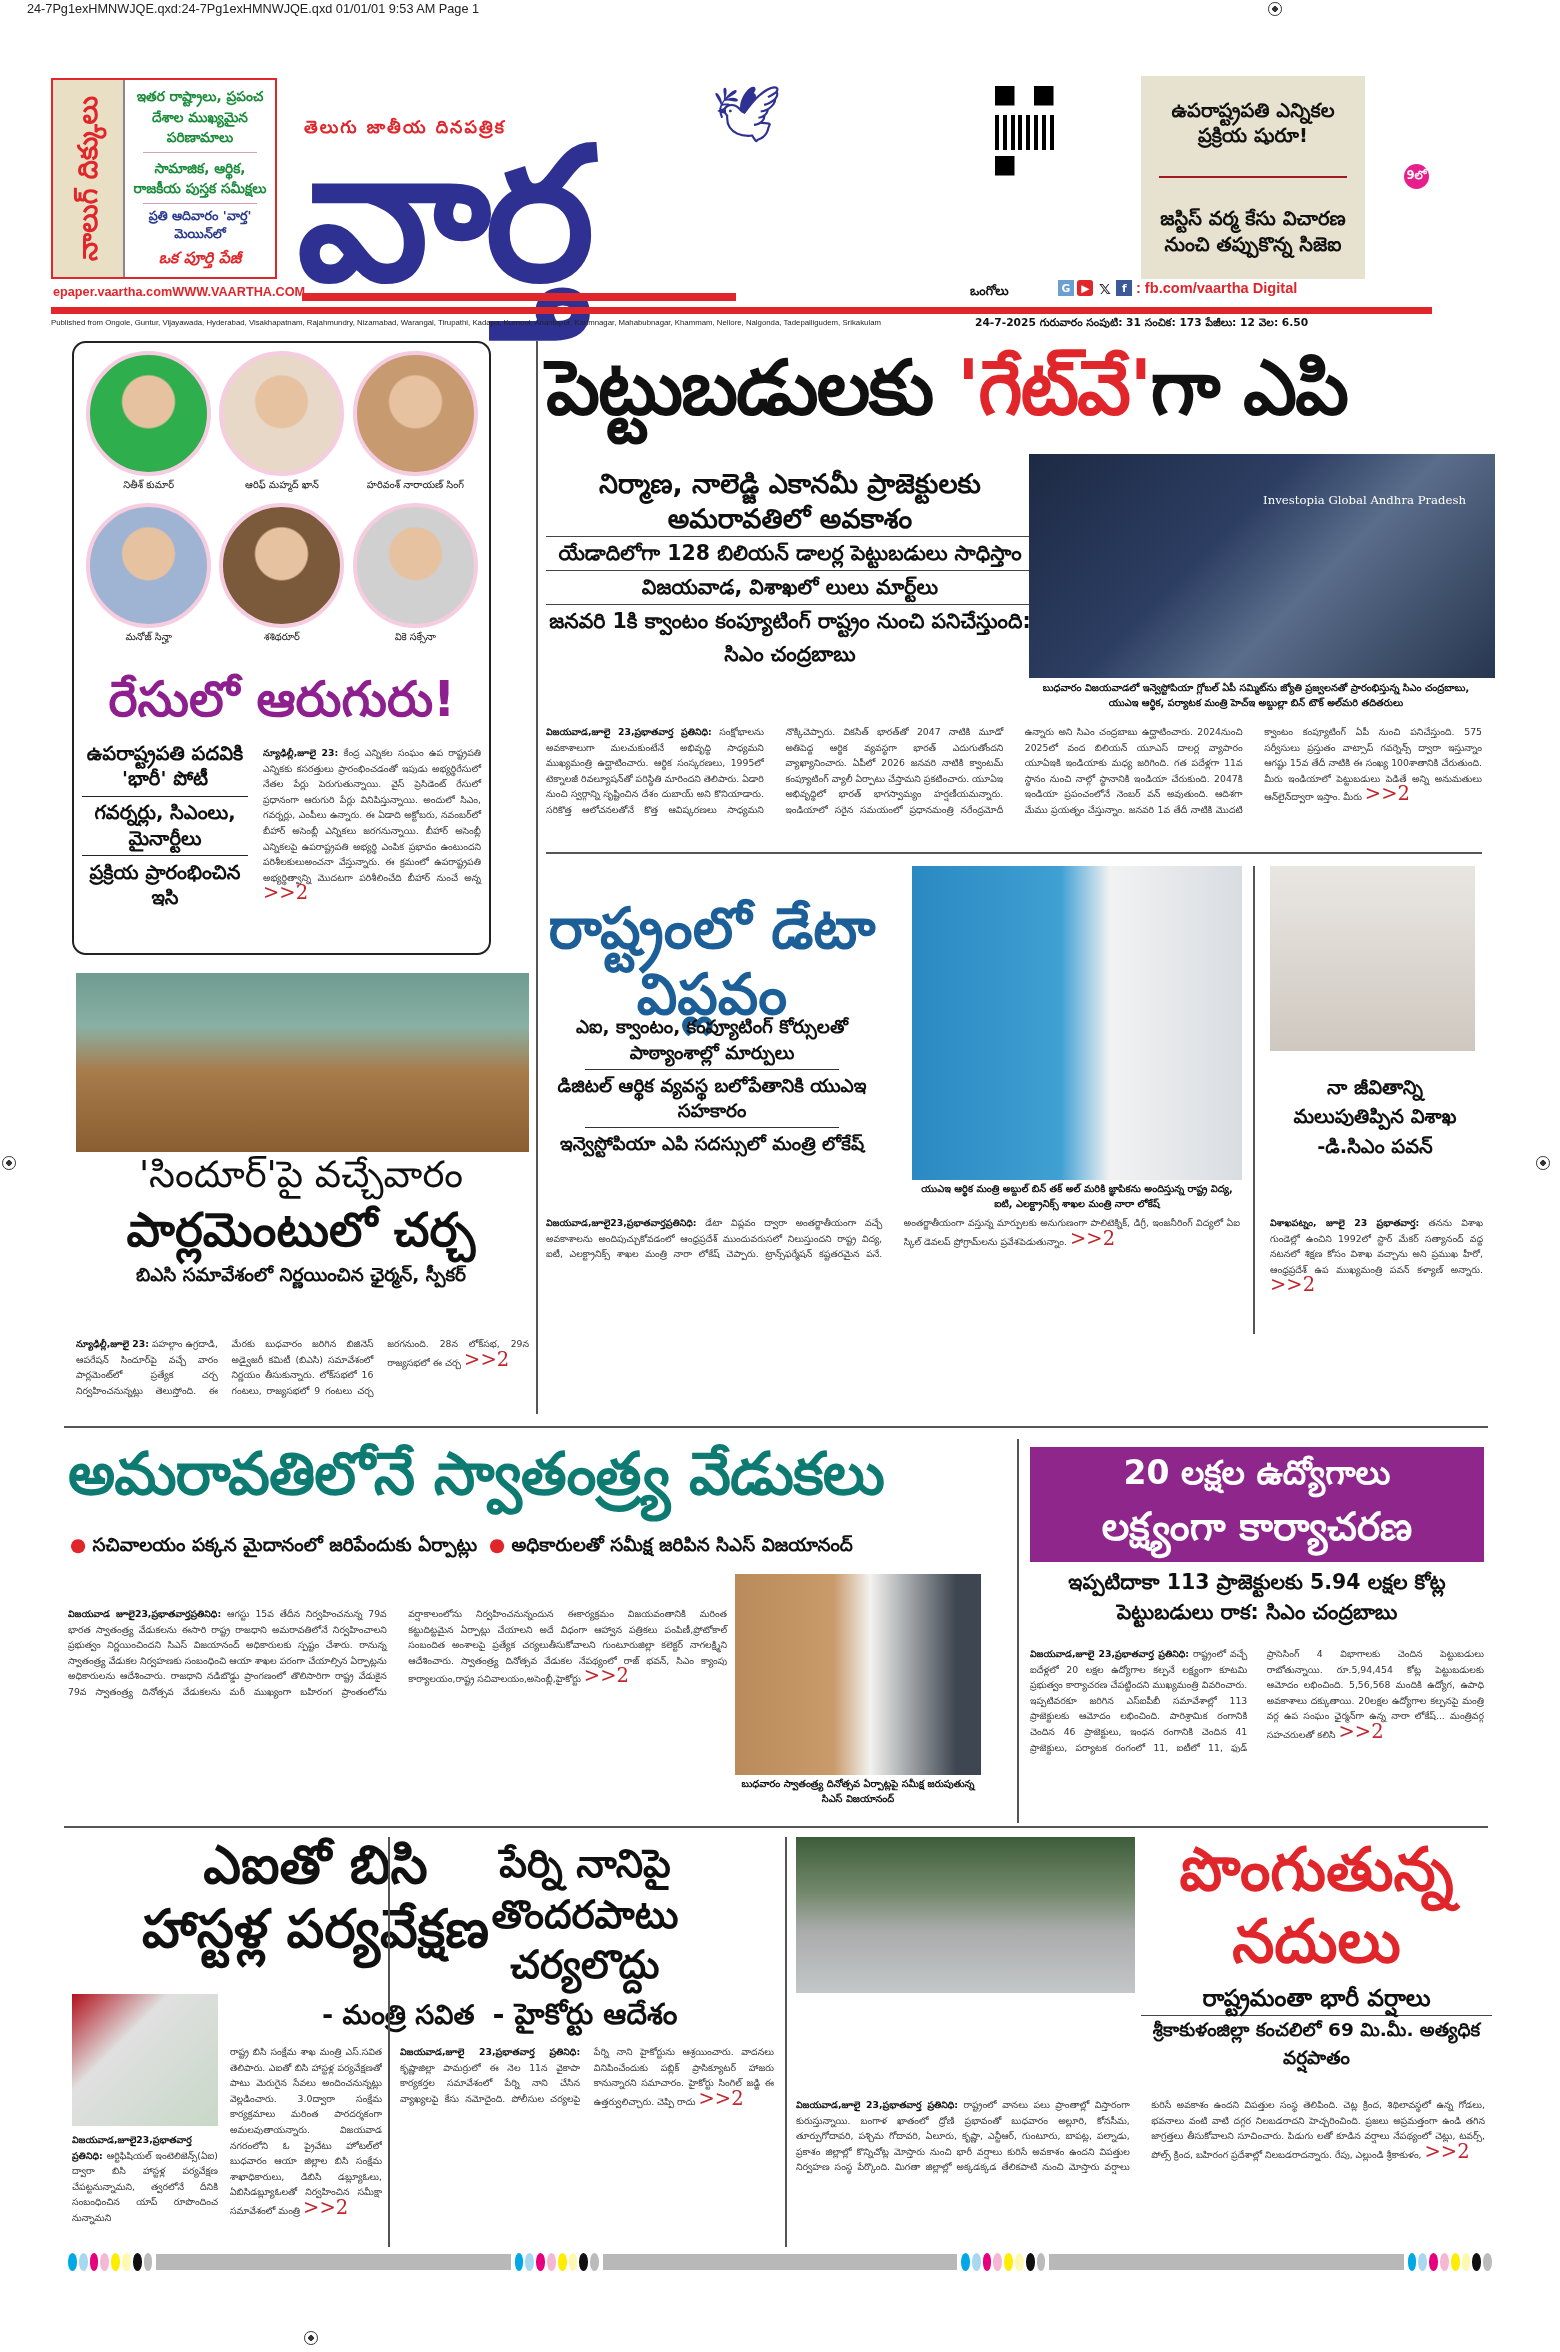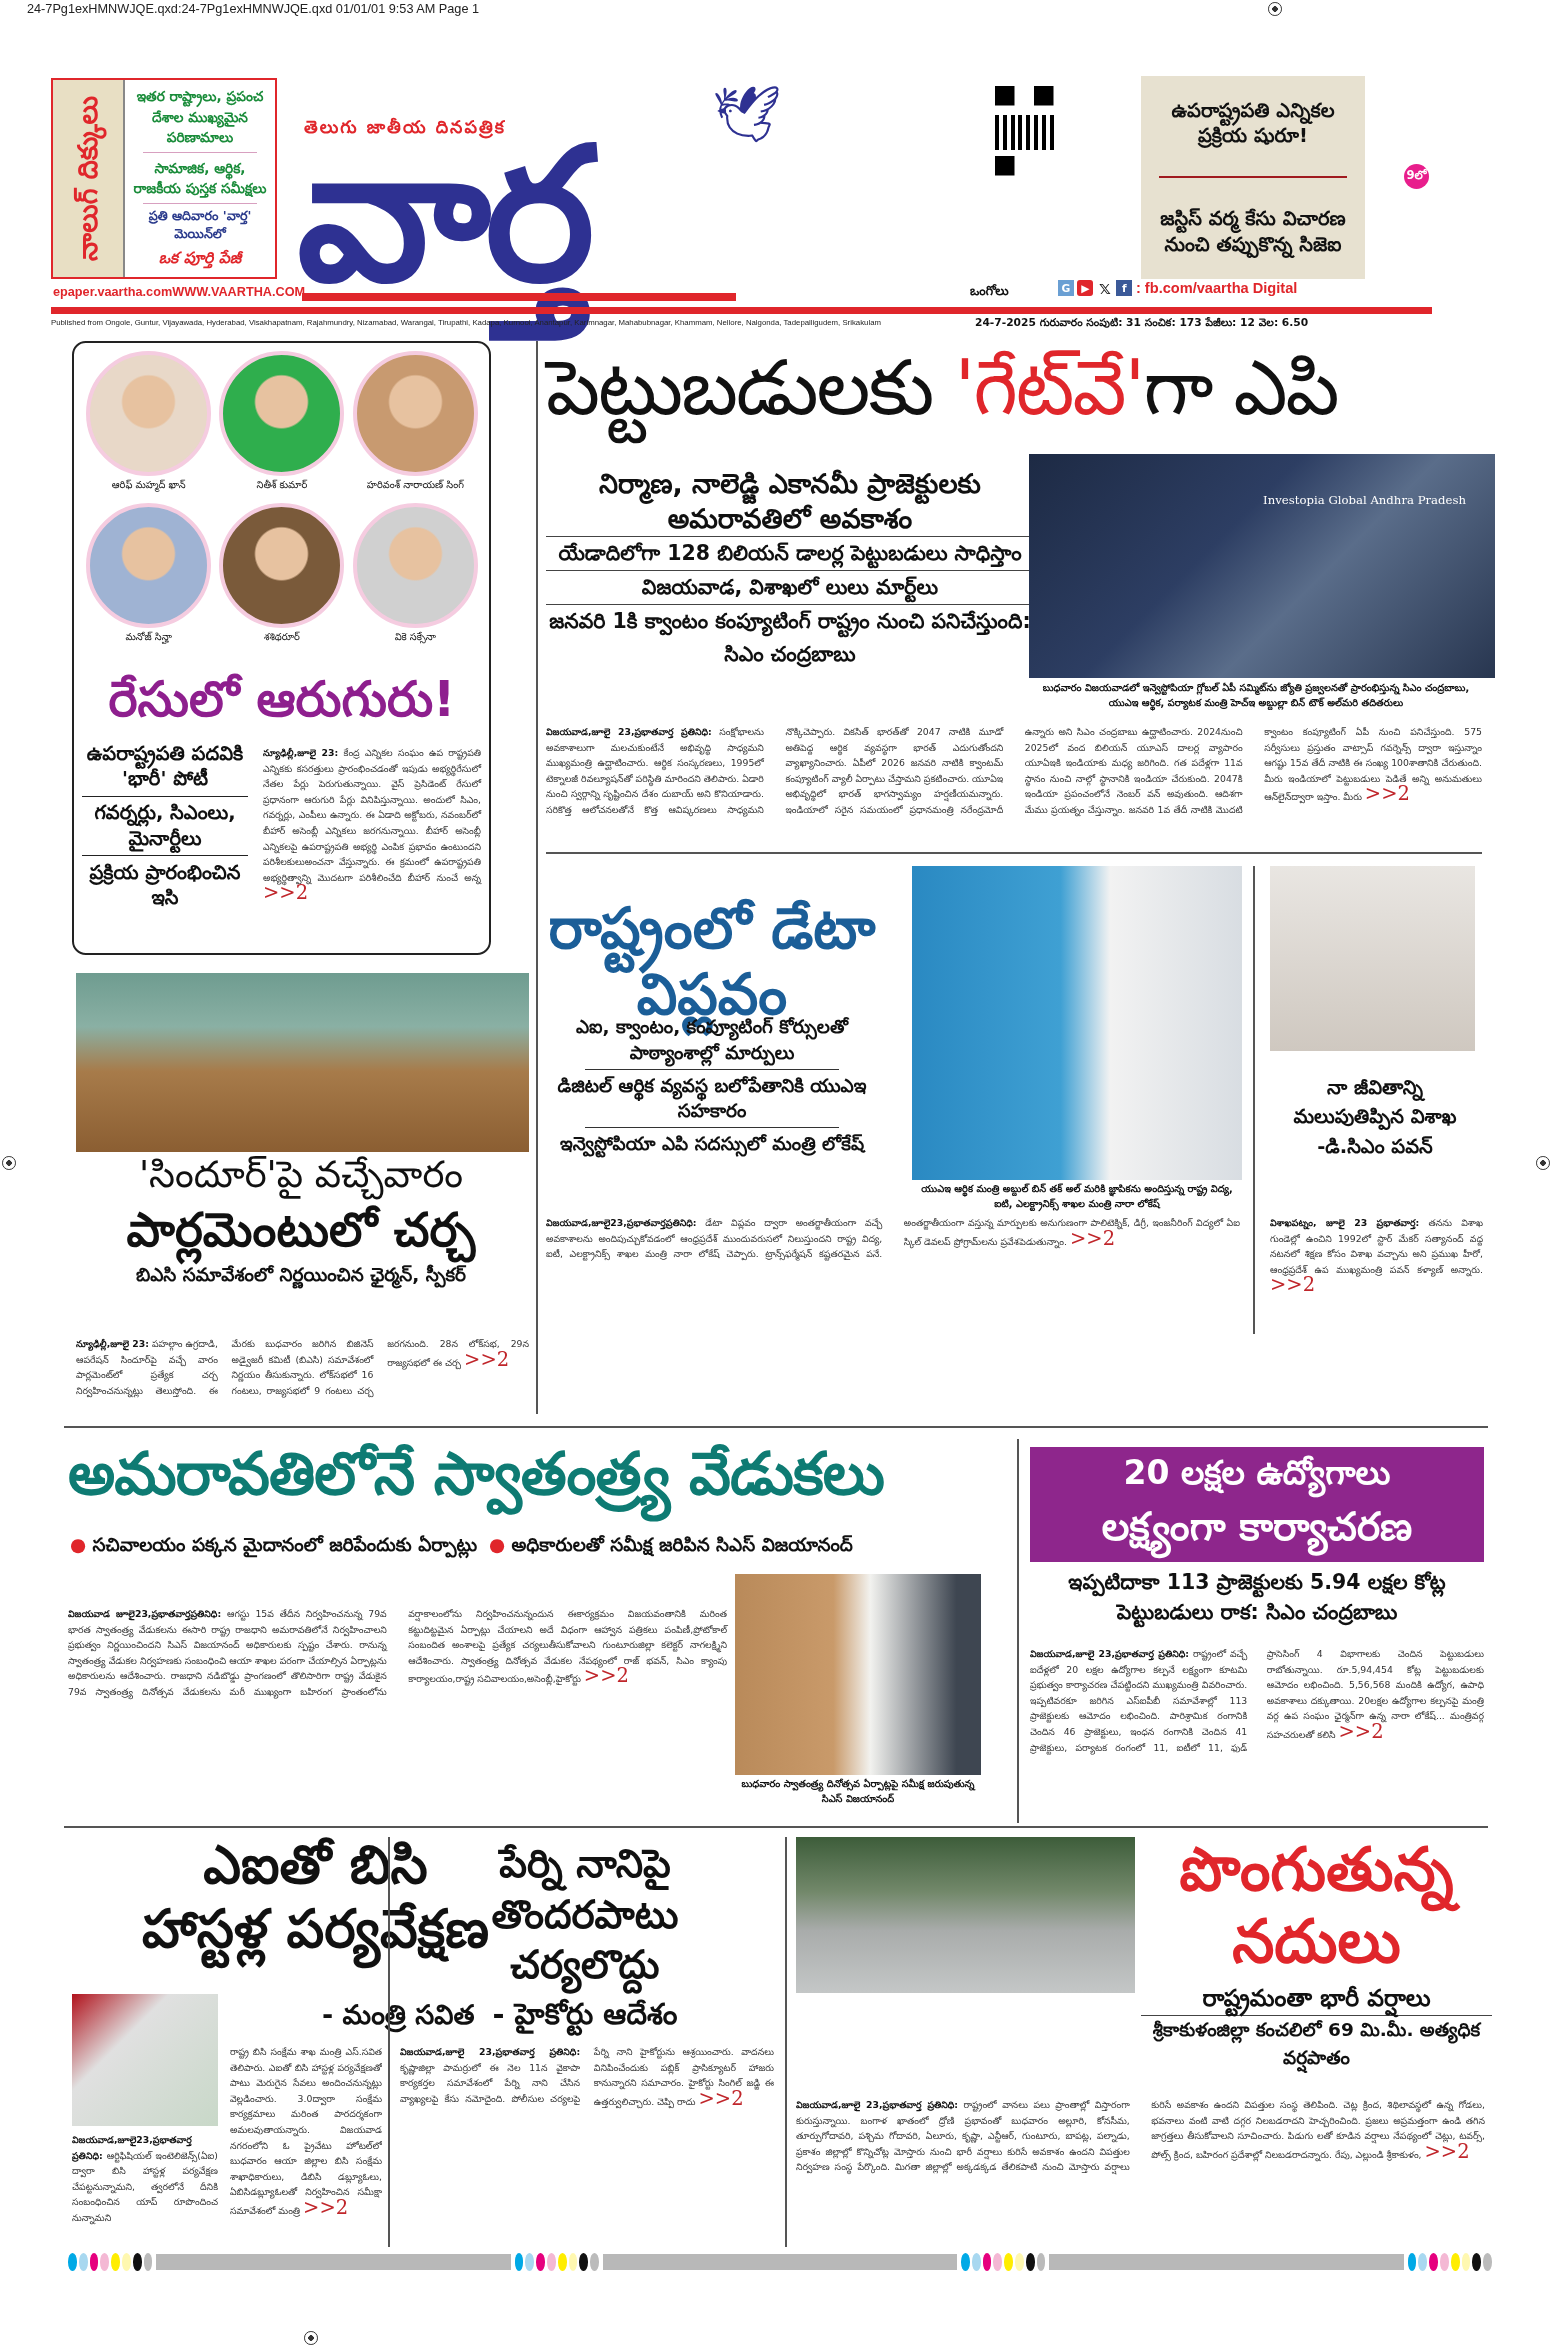--- a/index.html
+++ b/index.html
@@ -45,21 +45,21 @@
   .cand .photo { width: 125px; height: 125px; border-radius: 50%; border: 4.9px solid #f5cce0; }
   .cand .name { font-size: 9.8px; margin-top: 2.9px; margin-bottom: 7.8px; }
   .cand-hl { left: 82px; top: 671px; width: 400px; text-align: center; color: #8e1f8e; font-size: 49px; font-weight: bold; }
   .cand-deck { left: 82px; top: 741px; width: 166px; text-align: center; }
   .cand-deck div { font-weight: bold; font-size: 19.5px; line-height: 1.3; }
   .cand-deck hr { border: 0; border-top: 1.5px solid #222; margin: 3.9px 0; }
   .body-txt { font-size: 9.3px; line-height: 15.6px; color: #333; text-align: justify; }
   .body-txt b { color: #111; }
   .more { color: #c0262b; font-size: 19.5px; font-family: "DejaVu Serif", serif; }
   
-  .lead-hl { left: 546px; top: 343px; font-size: 76px; font-weight: normal; letter-spacing: -2px; }
+  .lead-hl { left: 546px; top: 343px; font-size: 76px; font-weight: bold; letter-spacing: -2px; }
   .lead-hl .red { color: #e0262b; }
   .lead-deck { left: 546px; top: 466px; width: 488px; text-align: center; }
   .lead-deck .big { font-size: 27px; font-weight: bold; line-height: 1.3; }
   .lead-deck .mid { font-size: 20.5px; font-weight: bold; line-height: 1.6; border-top: 1.5px solid #444; }
   .lead-photo { left: 1029px; top: 454px; width: 466px; height: 224px; background: linear-gradient(135deg,#1d2a44 0%,#2d3e63 40%,#5a6d8a 60%,#283650 100%); }
   .caption { font-size: 9.8px; text-align: center; font-weight: bold; line-height: 1.5; }
   .rule-h { height: 1.5px; background: #555; }
   .rule-v { width: 1.5px; background: #555; }
   
   .data-hl { left: 546px; top: 868px; width: 332px; text-align: center; color: #1b5e98; font-size: 57px; font-weight: bold; line-height: 1.15; margin-top: 28px; }
@@ -153,26 +153,26 @@
   <span class="ic" style="background:#3b5998;">f</span>
   <span class="fb-link">: fb.com/vaartha Digital</span>
 </div>
 <div class="abs redbar"></div>
 <div class="abs publine">Published from Ongole, Guntur, Vijayawada, Hyderabad, Visakhapatnam, Rajahmundry, Nizamabad, Warangal, Tirupathi, Kadapa, Kurnool, Anantapur, Karimnagar, Mahabubnagar, Khammam, Nellore, Nalgonda, Tadepalligudem, Srikakulam</div>
 <div class="abs dateline">24-7-2025 గురువారం సంపుటి: 31 సంచిక: 173 పేజీలు: 12 వెల: 6.50</div>
 
 <div class="abs cand-box"></div>
 <div class="abs cand-grid" id="cand-grid">
     <div class="cand">
+      <div class="photo" style="background: radial-gradient(circle at 50% 40%, rgb(231, 194, 160) 0px, rgb(231, 194, 160) 28%, rgb(47, 174, 77) 30%);"></div>
+      <div class="name">నితీశ్ కుమార్</div>
+    </div>
+    <div class="cand">
       <div class="photo" style="background: radial-gradient(circle at 50% 40%, rgb(231, 194, 160) 0px, rgb(231, 194, 160) 28%, rgb(232, 216, 200) 30%);"></div>
       <div class="name">ఆరిఫ్ మహ్మద్ ఖాన్</div>
-    </div>
-    <div class="cand">
-      <div class="photo" style="background: radial-gradient(circle at 50% 40%, rgb(231, 194, 160) 0px, rgb(231, 194, 160) 28%, rgb(47, 174, 77) 30%);"></div>
-      <div class="name">నితీశ్ కుమార్</div>
     </div>
     <div class="cand">
       <div class="photo" style="background: radial-gradient(circle at 50% 40%, rgb(231, 194, 160) 0px, rgb(231, 194, 160) 28%, rgb(200, 154, 112) 30%);"></div>
       <div class="name">హరివంశ్ నారాయణ్ సింగ్</div>
     </div>
     <div class="cand">
       <div class="photo" style="background: radial-gradient(circle at 50% 40%, rgb(231, 194, 160) 0px, rgb(231, 194, 160) 28%, rgb(159, 179, 211) 30%);"></div>
       <div class="name">మనోజ్ సిన్హా</div>
     </div>
     <div class="cand">

